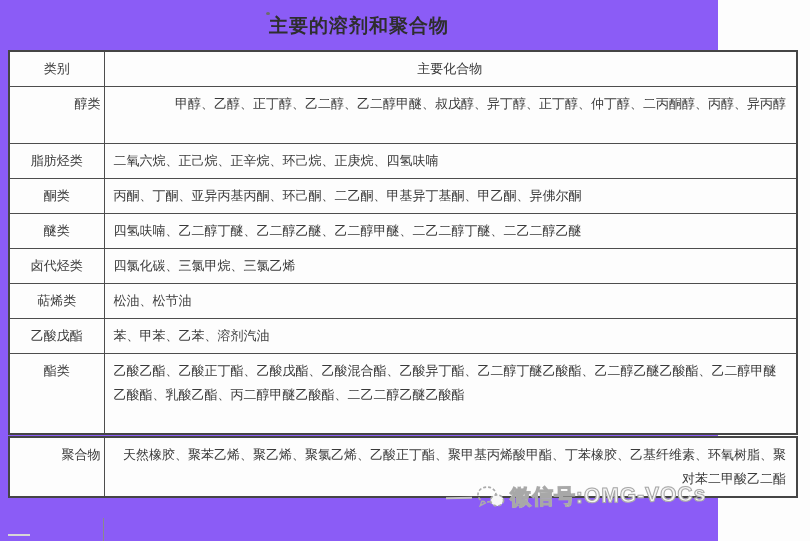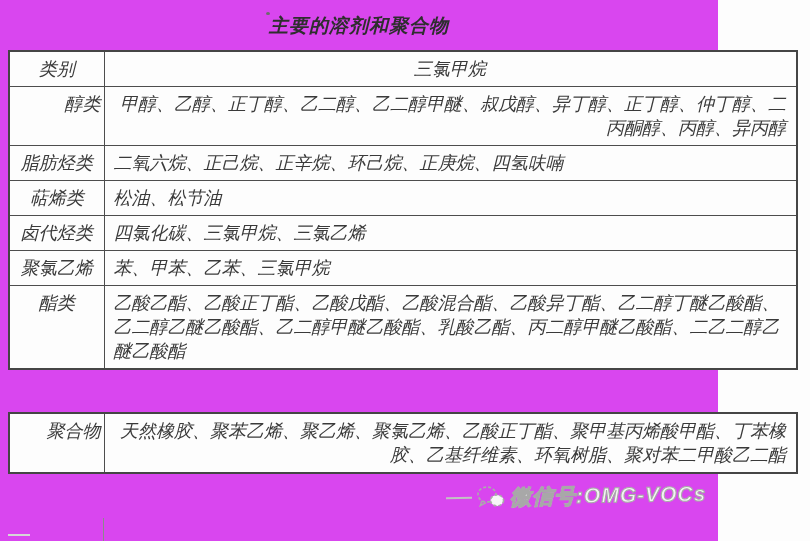--- a/index.html
+++ b/index.html
@@ -6,22 +6,21 @@
   html, body {
     width: 810px; height: 541px;
     background: #fdfdfd;
     font-family: "Liberation Sans", "DejaVu Sans", sans-serif;
     color: #3a3a3a;
     overflow: hidden;
   }
   .page {
     position: relative;
     width: 718px; height: 541px;
-    background: #d946ef;
-    font-style: italic;
+    background: #8b5cf6;
   }
   .title {
     position: absolute;
     top: 13px; left: 0; right: 0;
     text-align: center;
     font-size: 19px;
     font-weight: bold;
     color: #2e2e2e;
     letter-spacing: 1px;
   }
@@ -34,24 +33,24 @@
   }
   table.solvent-table {
     position: absolute;
     left: 8px;
     width: 790px;
     border-collapse: collapse;
     table-layout: fixed;
     background: #fdfdfd;
   }
   #table-main { top: 50px; }
-  #table-extra { top: 412px; }
+  #table-extra { top: 436px; }
   table.solvent-table td, table.solvent-table th {
     border: 1px solid #4d4d4d;
-    font-size: 18px;
+    font-size: 13px;
     line-height: 24px;
     vertical-align: top;
     font-weight: normal;
     color: #3a3a3a;
   }
   table.solvent-table { border: 2px solid #454545; }
   col.cat-col { width: 95px; }
   td.cat, th.cat {
     text-align: center;
     padding: 5px 3px;
@@ -111,41 +110,49 @@
   <div class="title">主要的溶剂和聚合物</div>
 
   <table class="solvent-table" id="table-main">
     <colgroup>
         <col class="cat-col">
         <col>
       </colgroup>
     <tbody>
         <tr class="hdr">
       <th class="cat">类别</th>
-      <th class="cmp">三氯甲烷</th>
+      <th class="cmp">主要化合物</th>
     </tr>
     <tr class="tall">
       <td class="cat">醇类</td>
       <td class="cmp">甲醇、乙醇、正丁醇、乙二醇、乙二醇甲醚、叔戊醇、异丁醇、正丁醇、仲丁醇、二丙酮醇、丙醇、异丙醇</td>
     </tr>
     <tr class="single">
       <td class="cat">脂肪烃类</td>
       <td class="cmp">二氧六烷、正己烷、正辛烷、环己烷、正庚烷、四氢呋喃</td>
     </tr>
     <tr class="single">
-      <td class="cat">萜烯类</td>
-      <td class="cmp">松油、松节油</td>
+      <td class="cat">酮类</td>
+      <td class="cmp">丙酮、丁酮、亚异丙基丙酮、环己酮、二乙酮、甲基异丁基酮、甲乙酮、异佛尔酮</td>
+    </tr>
+    <tr class="single">
+      <td class="cat">醚类</td>
+      <td class="cmp">四氢呋喃、乙二醇丁醚、乙二醇乙醚、乙二醇甲醚、二乙二醇丁醚、二乙二醇乙醚</td>
     </tr>
     <tr class="single">
       <td class="cat">卤代烃类</td>
       <td class="cmp">四氯化碳、三氯甲烷、三氯乙烯</td>
     </tr>
     <tr class="single">
-      <td class="cat">聚氯乙烯</td>
-      <td class="cmp">苯、甲苯、乙苯、三氯甲烷</td>
+      <td class="cat">萜烯类</td>
+      <td class="cmp">松油、松节油</td>
+    </tr>
+    <tr class="single">
+      <td class="cat">乙酸戊酯</td>
+      <td class="cmp">苯、甲苯、乙苯、溶剂汽油</td>
     </tr>
     <tr class="tall3">
       <td class="cat">酯类</td>
       <td class="cmp">乙酸乙酯、乙酸正丁酯、乙酸戊酯、乙酸混合酯、乙酸异丁酯、乙二醇丁醚乙酸酯、乙二醇乙醚乙酸酯、乙二醇甲醚乙酸酯、乳酸乙酯、丙二醇甲醚乙酸酯、二乙二醇乙醚乙酸酯</td>
     </tr>
   </tbody>
     </table>
 
   <table class="solvent-table" id="table-extra">
     <colgroup>

